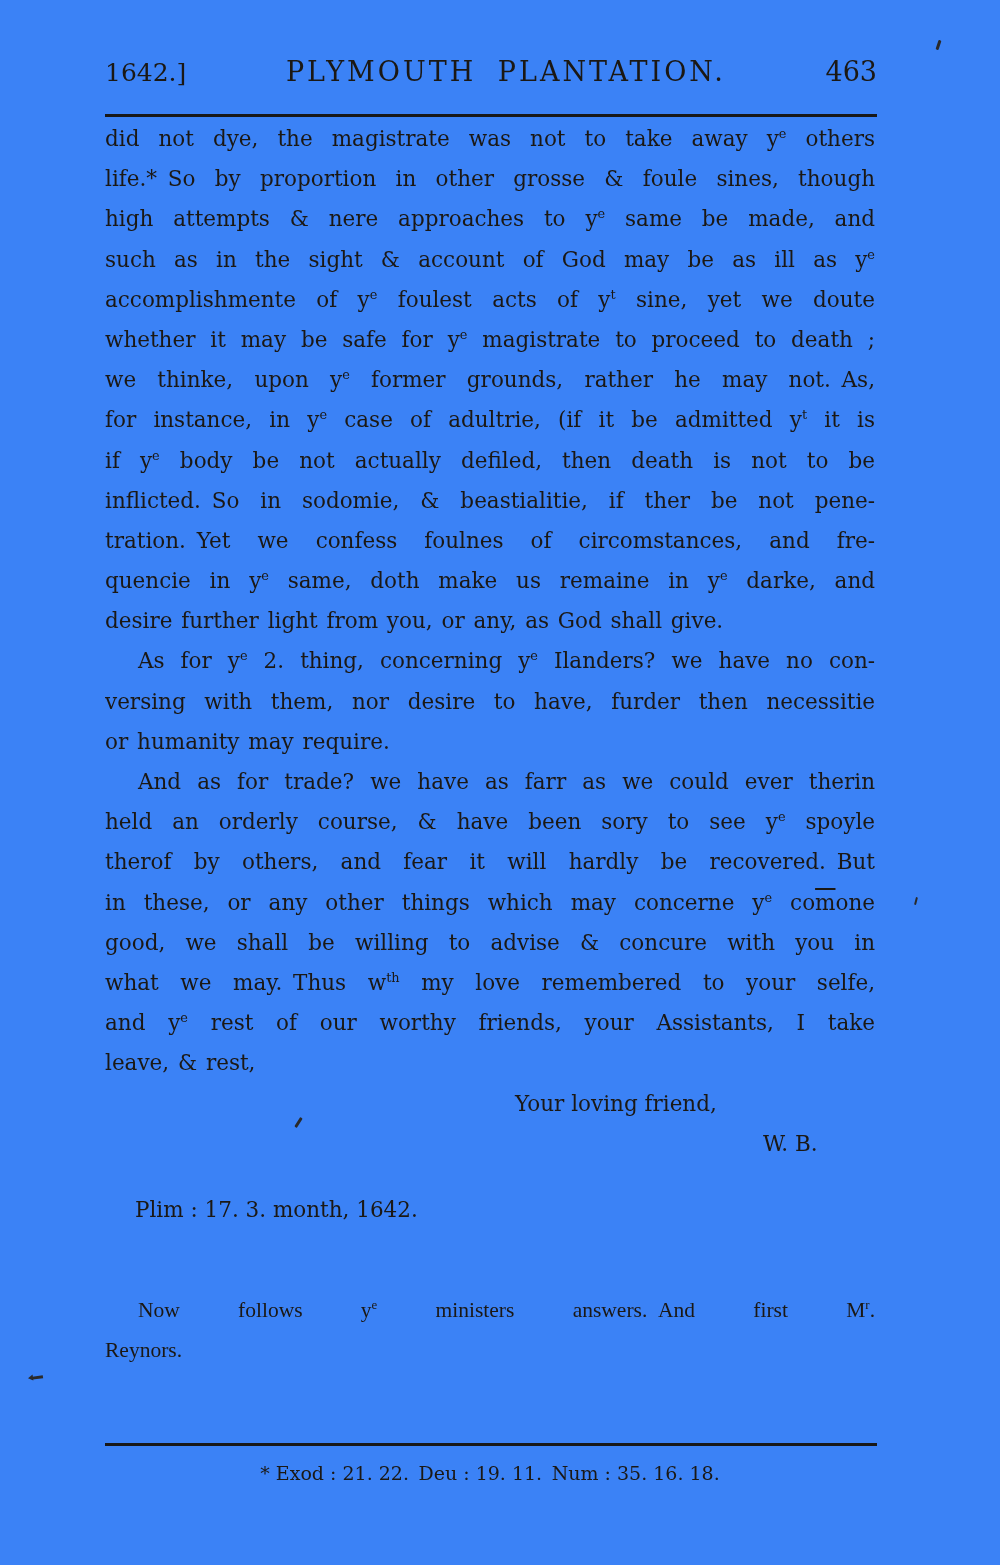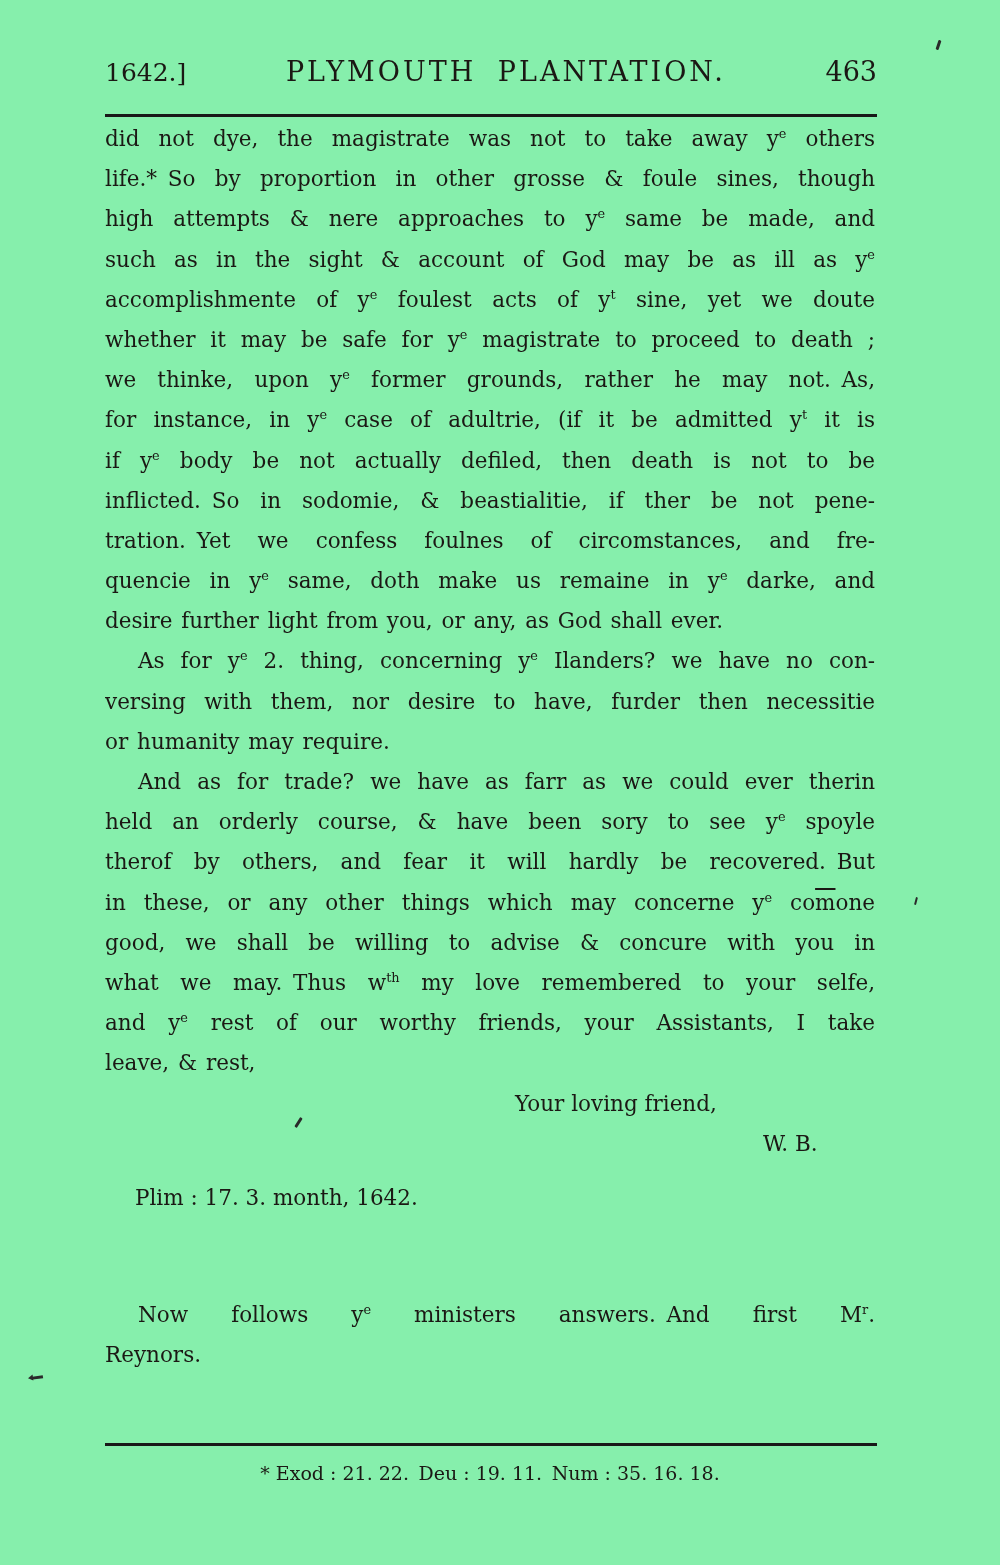--- a/index.html
+++ b/index.html
@@ -1,19 +1,19 @@
 <!DOCTYPE html>
 <html><head>
 <meta charset="utf-8">
 <style>
   html,body{margin:0;padding:0;background:#ffffff;}
   .page{
     position:relative;
     width:1000px;height:1565px;
-    background:#86efac;
+    background:#3b82f6;
     color:#1b1814;
     font-family:"DejaVu Serif","DejaVu Sans",serif;
     overflow:hidden;
   }
   
   .pageheader{
     position:absolute;top:56px;left:105px;width:772px;
     display:flex;align-items:baseline;
   }
   .hyear{font-size:25px;white-space:nowrap;}
@@ -27,22 +27,22 @@
   .line{
     line-height:40.2px;height:40.2px;overflow:hidden;
     word-spacing:2px;
   }
   .line.j{text-align:justify;text-align-last:justify;}
   .para.indent .line:first-child{text-indent:33px;}
   sup.sp{font-size:60%;vertical-align:super;line-height:0;}
   .ovl{text-decoration:overline;}
   .signoff{line-height:40.2px;height:40.2px;padding-left:410px;}
   .signature{line-height:40.2px;height:40.2px;padding-left:658px;}
-  .dateline{line-height:40.2px;height:40.2px;margin-top:14px;padding-left:30px;}
-  .closing{margin-top:77px;}
+  .dateline{line-height:40.2px;height:40.2px;margin-top:26px;padding-left:30px;}
+  .closing{margin-top:60px;font-family:Liberation Serif, serif;}
   
   .footnote{
     position:absolute;top:1458px;left:105px;width:770px;
     text-align:center;font-size:19px;line-height:30px;
   }
   
   .artifact{position:absolute;background:#2a2a2a;}
   .a1{top:40px;left:937px;width:3px;height:10px;transform:rotate(18deg);border-radius:1px;}
   .a2{top:897px;left:915px;width:2px;height:8px;transform:rotate(15deg);border-radius:1px;}
   .a3{top:1376px;left:31px;width:12px;height:3px;transform:rotate(-8deg);border-radius:2px 0 0 2px;}
@@ -69,21 +69,21 @@
         <div class="line j">high attempts &amp; nere approaches to y<sup class="sp">e</sup> same be made, and</div>
         <div class="line j">such as in the sight &amp; account of God may be as ill as y<sup class="sp">e</sup></div>
         <div class="line j">accomplishmente of y<sup class="sp">e</sup> foulest acts of y<sup class="sp">t</sup> sine, yet we doute</div>
         <div class="line j">whether it may be safe for y<sup class="sp">e</sup> magistrate to proceed to death ;</div>
         <div class="line j">we thinke, upon y<sup class="sp">e</sup> former grounds, rather he may not. As,</div>
         <div class="line j">for instance, in y<sup class="sp">e</sup> case of adultrie, (if it be admitted y<sup class="sp">t</sup> it is</div>
         <div class="line j">if y<sup class="sp">e</sup> body be not actually defiled, then death is not to be</div>
         <div class="line j">inflicted. So in sodomie, &amp; beastialitie, if ther be not pene-</div>
         <div class="line j">tration. Yet we confess foulnes of circomstances, and fre-</div>
         <div class="line j">quencie in y<sup class="sp">e</sup> same, doth make us remaine in y<sup class="sp">e</sup> darke, and</div>
-        <div class="line">desire further light from you, or any, as God shall ever.</div>
+        <div class="line">desire further light from you, or any, as God shall give.</div>
       </div>
     <div class="para indent">
         <div class="line j">As for y<sup class="sp">e</sup> 2. thing, concerning y<sup class="sp">e</sup> Ilanders? we have no con-</div>
         <div class="line j">versing with them, nor desire to have, furder then necessitie</div>
         <div class="line">or humanity may require.</div>
       </div>
     <div class="para indent">
         <div class="line j">And as for trade? we have as farr as we could ever therin</div>
         <div class="line j">held an orderly course, &amp; have been sory to see y<sup class="sp">e</sup> spoyle</div>
         <div class="line j">therof by others, and fear it will hardly be recovered. But</div>

